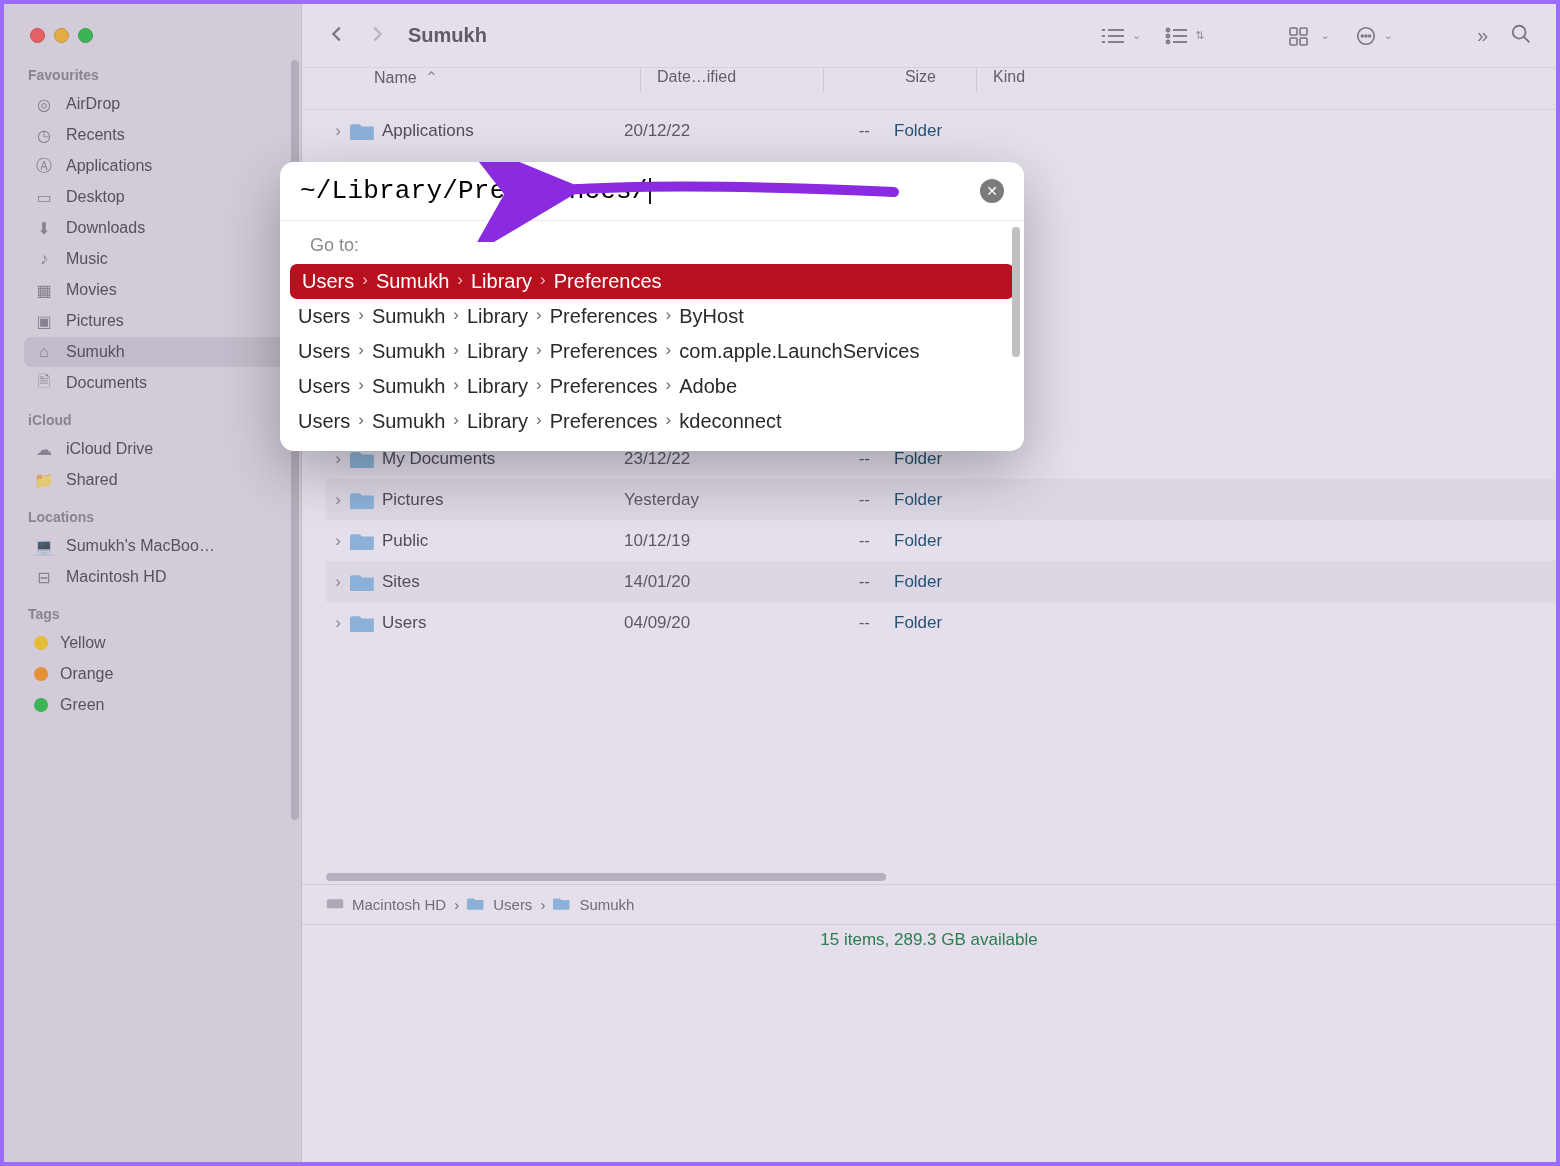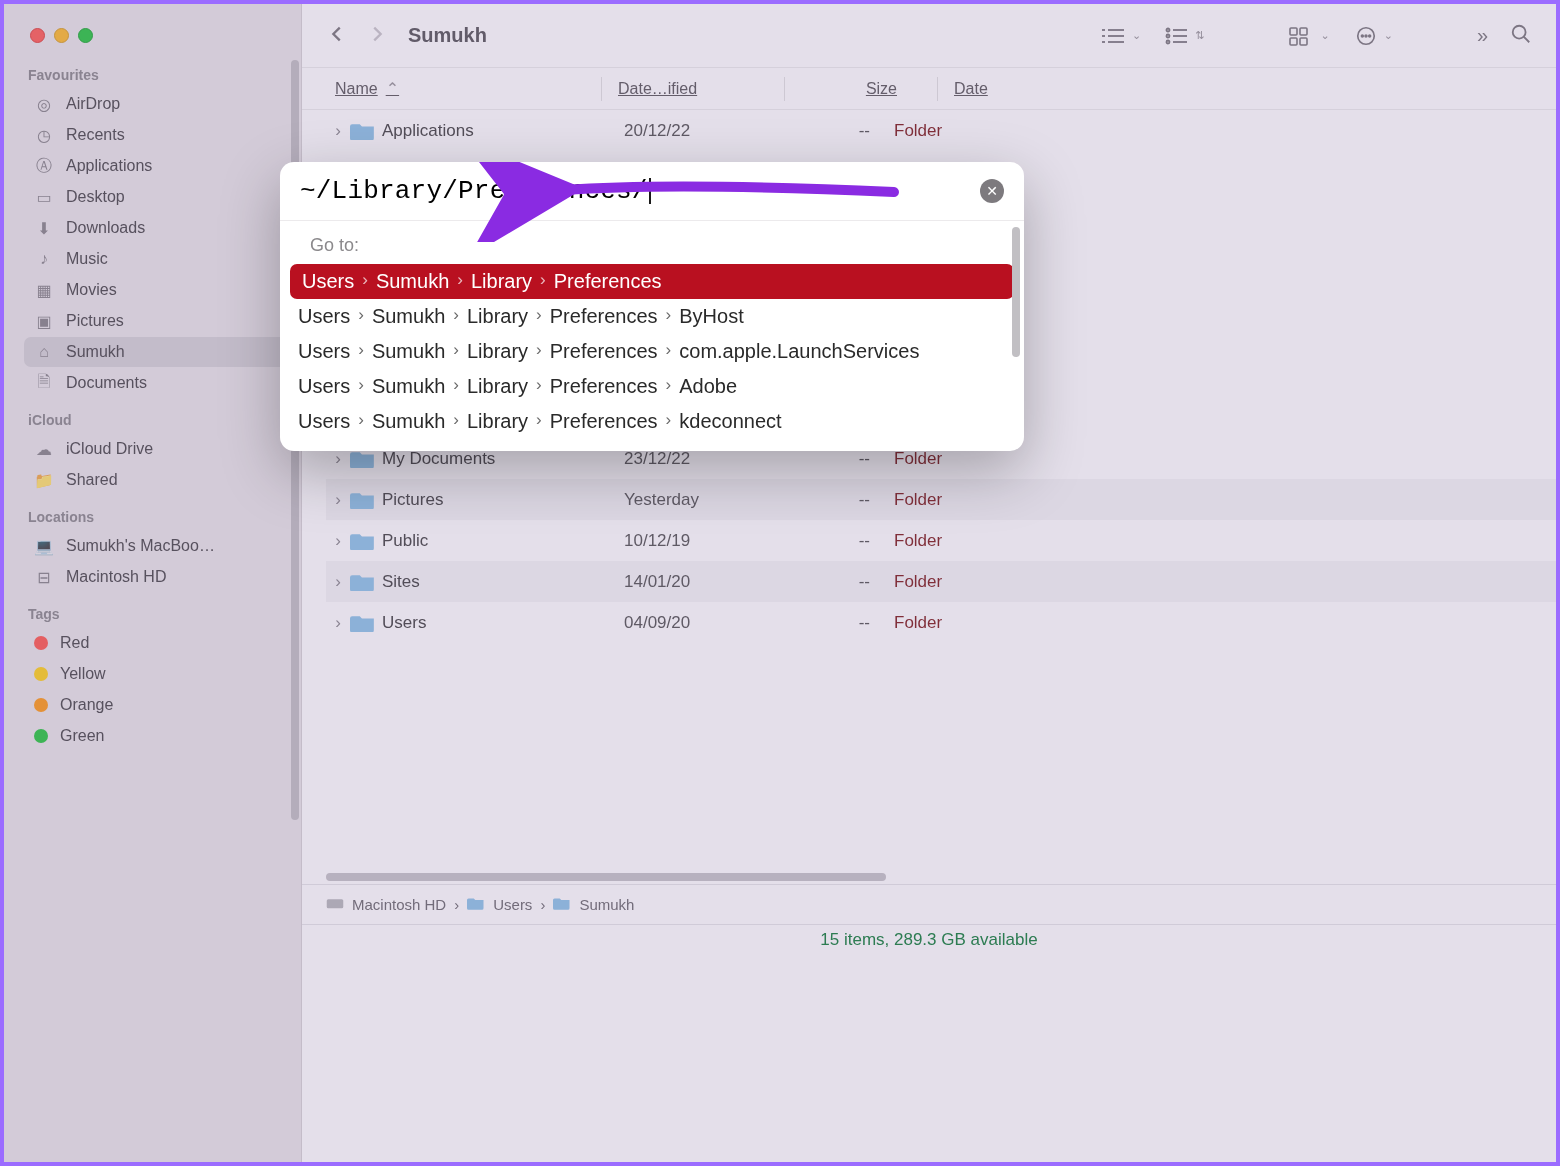--- a/index.html
+++ b/index.html
@@ -38,37 +38,37 @@
 }
 .nav-arrows{ display:flex; gap:18px; color:#9a989b; }
 .nav-arrows svg{ width:22px; height:22px;}
 .win-title{ font-size:20px; font-weight:600; color:#58565a; margin-left:10px; flex:1;}
 .tool-group{ display:flex; align-items:center; gap:22px; color:#8f8d90;}
 .tool-btn{ display:flex; align-items:center; gap:4px;}
 .tool-btn svg{width:28px;height:22px;}
 .chev{font-size:11px;color:#9a989b;}
 
 .headers{
-  display:flex; padding-left:33px; height:42px; align-items:center;
-  border-bottom:1px solid #ececec; font-size:16px; color:#5b595c;text-decoration:underline;
+  display:flex; padding-left:72px; height:42px; align-items:flex-start;
+  border-bottom:1px solid #ececec; font-size:16px; color:#5b595c;
 }
 .headers .col-name{width:250px; display:flex; align-items:center; gap:8px;}
 .headers .col-date{width:150px;}
 .headers .col-size{width:120px; text-align:right; padding-right:24px;}
 .headers .col-kind{flex:1;}
 .divv{width:1px;height:24px;background:#e2e2e2;margin:0 16px;}
 
 .file-rows{ overflow:auto; padding-left:24px; }
 .frow{ display:flex; align-items:center; height:41px; font-size:17px; color:#444; }
 .frow .disclosure{width:24px;color:#8e8c90;display:flex;justify-content:center;}
 .frow .ficon{width:26px;height:20px;display:inline-block;}
 .frow .fname{ width:248px; padding-left:6px;}
 .frow .fdate{ width:150px; color:#555;}
 .frow .fsize{ width:120px; text-align:right; padding-right:24px; color:#555;}
-.frow .fkind{ color:#7f1d1d;}
+.frow .fkind{ color:#0c4a6e;}
 .frow:nth-child(even){ background:#f5f5f7;}
 
 .pathbar{
   height:40px; border-top:1px solid #e6e6e8; display:flex; align-items:center;
   padding: 0 24px; gap:8px; font-size:15px; color:#6e6c70;
 }
 .pathbar svg{width:18px;height:14px;}
 .statusbar{
   height:30px; border-top:1px solid #e6e6e8;
   display:flex; align-items:center; justify-content:center; font-size:17px; color:#15803d;
@@ -176,24 +176,20 @@
     <div class="srow">
         <span class="ic">💻</span>
         <span>Sumukh's MacBoo…</span>
       </div>
     <div class="srow">
         <span class="ic">⊟</span>
         <span>Macintosh HD</span>
       </div>
 
     <div class="section-h">Tags</div>
-    <div class="srow">
-        <span class="tagdot" style="background:#ff5b51"></span>
-        <span>Red</span>
-      </div>
     <div class="srow">
         <span class="tagdot" style="background:#ffd21b"></span>
         <span>Yellow</span>
       </div>
     <div class="srow">
         <span class="tagdot" style="background:#ff9b1a"></span>
         <span>Orange</span>
       </div>
     <div class="srow">
         <span class="tagdot" style="background:#29c840"></span>
@@ -270,21 +266,21 @@
     <div class="headers">
       <div class="col-name">
           <span>Name</span>
           <span style="color:#9a989b">⌃</span>
         </div>
       <div class="divv"></div>
       <div class="col-date">Date…ified</div>
       <div class="divv"></div>
       <div class="col-size">Size</div>
       <div class="divv"></div>
-      <div class="col-kind">Date</div>
+      <div class="col-kind">Kind</div>
     </div>
 
     <div class="file-rows" style="height:760px">
 
       <div class="frow">
         <span class="disclosure">›</span>
         <span class="ficon"><svg viewBox="0 0 24 18" class="folder-svg">
               <path d="M2 3h7l2 2h11v11a2 2 0 0 1-2 2H2a2 2 0 0 1-2-2V5a2 2 0 0 1 2-2z"></path>
             </svg></span>
         <span class="fname">Applications</span>

